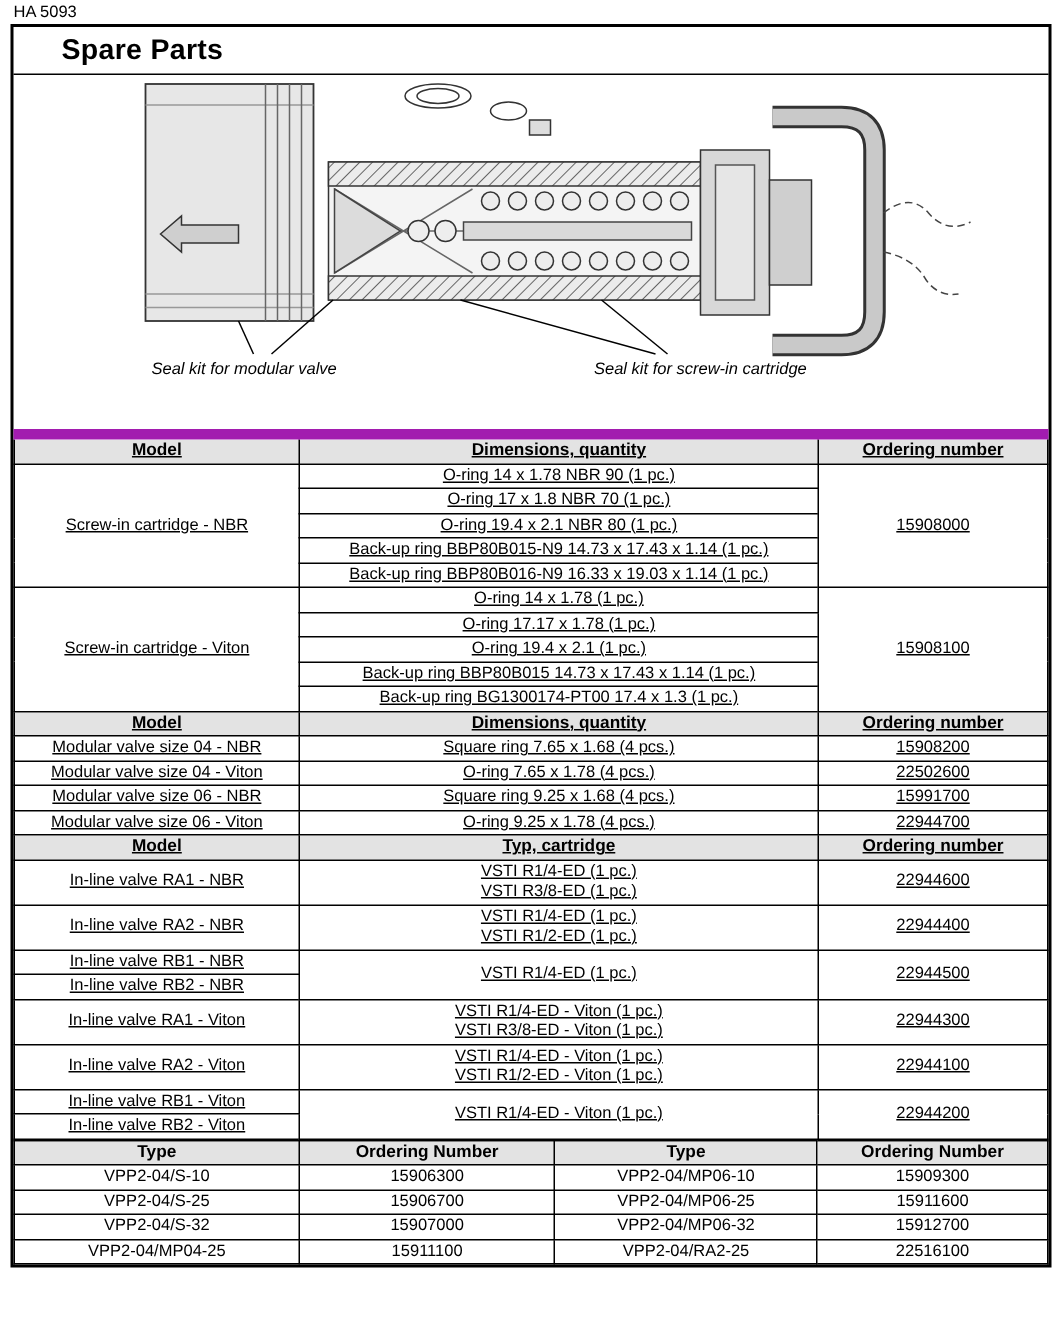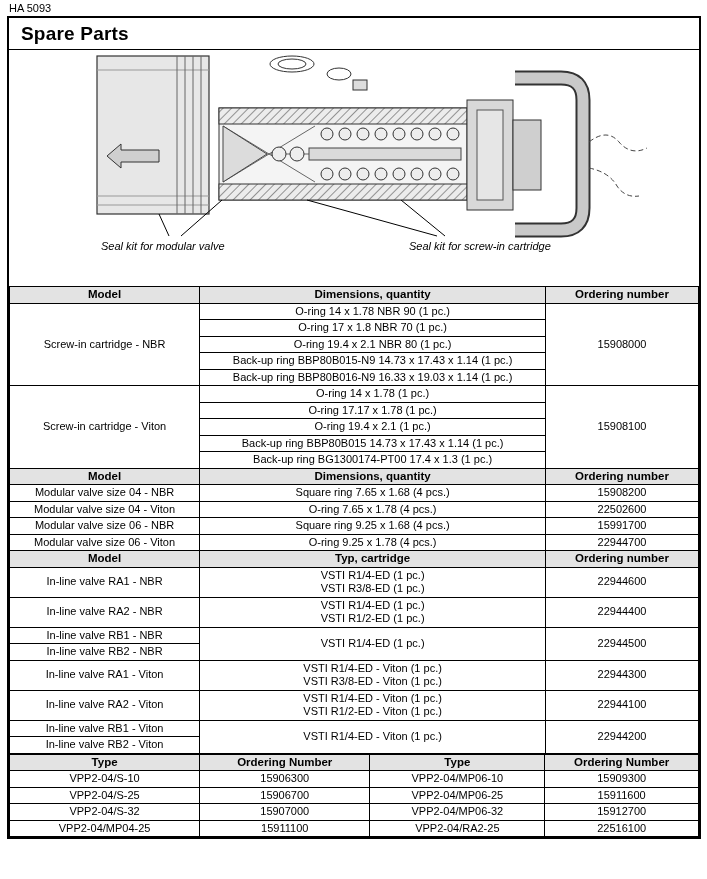--- a/index.html
+++ b/index.html
@@ -7,42 +7,42 @@
   body {
     width:707px; height:879px; overflow:hidden;
     background:#fff; color:#000;
     font-family:"Liberation Sans","DejaVu Sans",sans-serif;
   }
   .doc-code { font-size:11px; padding:2px 0 2px 9px; }
   .page { margin:0 6px 0 7px; border:2px solid #000; background:#fff; }
 
   .section-title {
     font-size:19px; font-weight:bold;
-    padding:5px 0 4px 12px; letter-spacing:.2px;
+    padding:5px 0 4px 32px; letter-spacing:.2px;
     border-bottom:1.5px solid #000;
   }
   .section-title.no-rule { border-bottom:none; padding-top:7px; padding-bottom:6px; }
 
   .diagram { position:relative; height:212px; margin-bottom:24px; }
   .diagram svg { display:block; }
   .diagram-label {
     position:absolute; top:190px; font-size:11px; white-space:nowrap;font-style:italic;
   }
   .diagram-label.left { left:92px; }
-  .diagram-label.right { left:400px; }
+  .diagram-label.right { left:387px; }
 
   table { width:100%; border-collapse:collapse; table-layout:fixed; }
   td {
     border:1px solid #000;
     font-size:11px; line-height:13.5px;
     padding:1px 4px; text-align:center; vertical-align:middle;
     overflow:hidden;
   }
   tr.hdr td { background:#e3e3e3; font-weight:bold; font-size:11.5px; }
-  .spare-table { border-top:1px solid #a21caf; }
+  .spare-table { border-top:7px solid #a21caf;text-decoration:underline; }
   .type-line { display:block; }
 </style>
 </head>
 <body>
 
 <div class="doc-code">HA 5093</div>
 
 <div class="page">
 
   <div class="section-title">Spare Parts</div>

